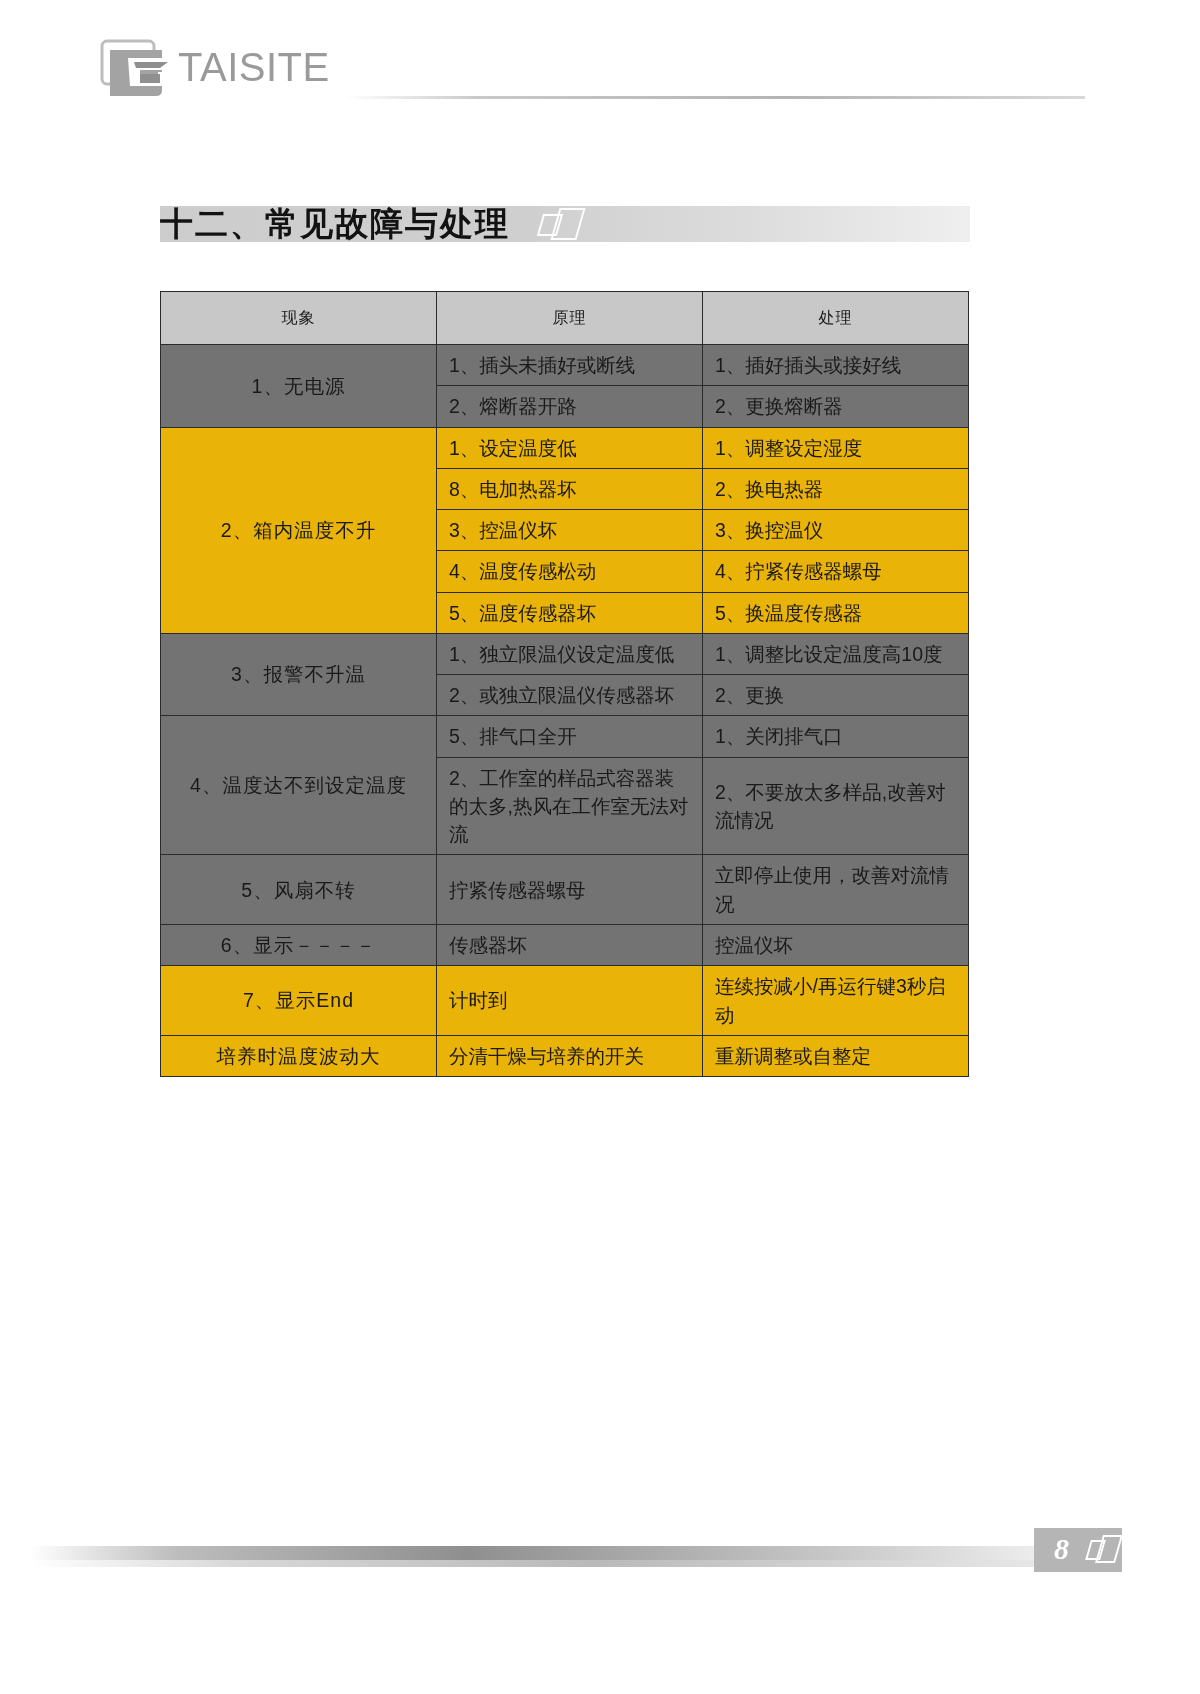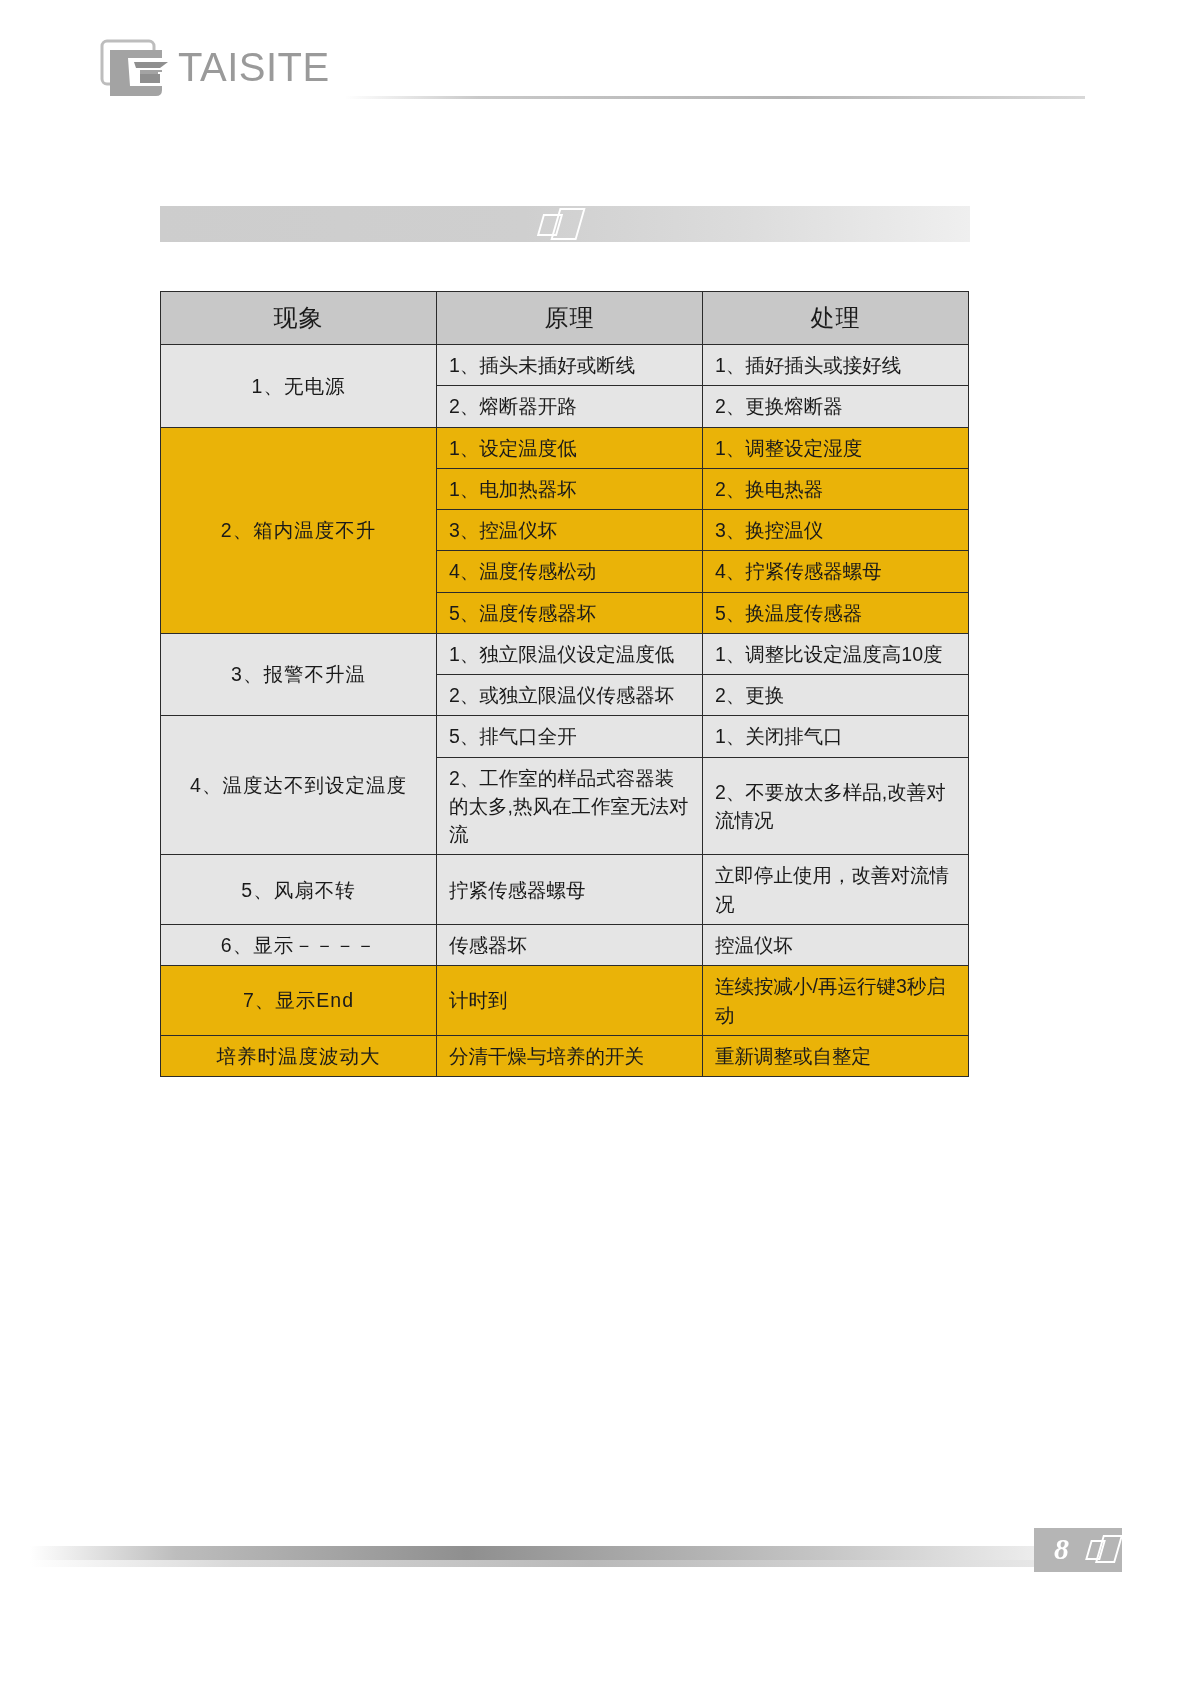--- a/index.html
+++ b/index.html
@@ -123,31 +123,31 @@
     line-height: 1.45;
     font-weight: normal;
   }
   col.c1 { width: 276px; }
   col.c2 { width: 266px; }
   col.c3 { width: 266px; }
 
   thead th {
     background: #c8c8c8;
     text-align: center;
-    font-size: 24px;
+    font-size: 16px;
     height: 40px;
     letter-spacing: 1px;
   }
   td.phenom {
     text-align: center;
     letter-spacing: 1px;
   }
   td.body-cell { text-align: left; }
   tr.shaded td { background: #eab308; }
-  tr.plain td { background: #e5e5e5; }
+  tr.plain td { background: #737373; }
 
   
   .footer {
     position: absolute;
     left: 0;
     bottom: 108px;
     width: 1200px;
     height: 60px;
   }
   .footer-bar {
@@ -229,20 +229,21 @@
   </div>
   <div class="header-rule"></div>
 </div>
 
 <div class="section-title-wrap">
   <div class="title-bar"></div>
   <div class="title-deco">
     <div class="d1"></div>
     <div class="d2"></div>
   </div>
+  <div class="title-text">十二、常见故障与处理</div>
 </div>
 
 <table class="fault-table">
   <colgroup>
     <col class="c1">
       <col class="c2">
       <col class="c3">
   </colgroup>
   <thead>
     <tr>
@@ -260,21 +261,21 @@
       <tr class="plain">
         <td class="body-cell">2、熔断器开路</td>
         <td class="body-cell">2、更换熔断器</td>
       </tr>
       <tr class="shaded">
         <td class="phenom" rowspan="5">2、箱内温度不升</td>
         <td class="body-cell">1、设定温度低</td>
         <td class="body-cell">1、调整设定湿度</td>
       </tr>
       <tr class="shaded">
-        <td class="body-cell">1、电加热器坏</td>
+        <td class="body-cell">8、电加热器坏</td>
         <td class="body-cell">2、换电热器</td>
       </tr>
       <tr class="shaded">
         <td class="body-cell">3、控温仪坏</td>
         <td class="body-cell">3、换控温仪</td>
       </tr>
       <tr class="shaded">
         <td class="body-cell">4、温度传感松动</td>
         <td class="body-cell">4、拧紧传感器螺母</td>
       </tr>

